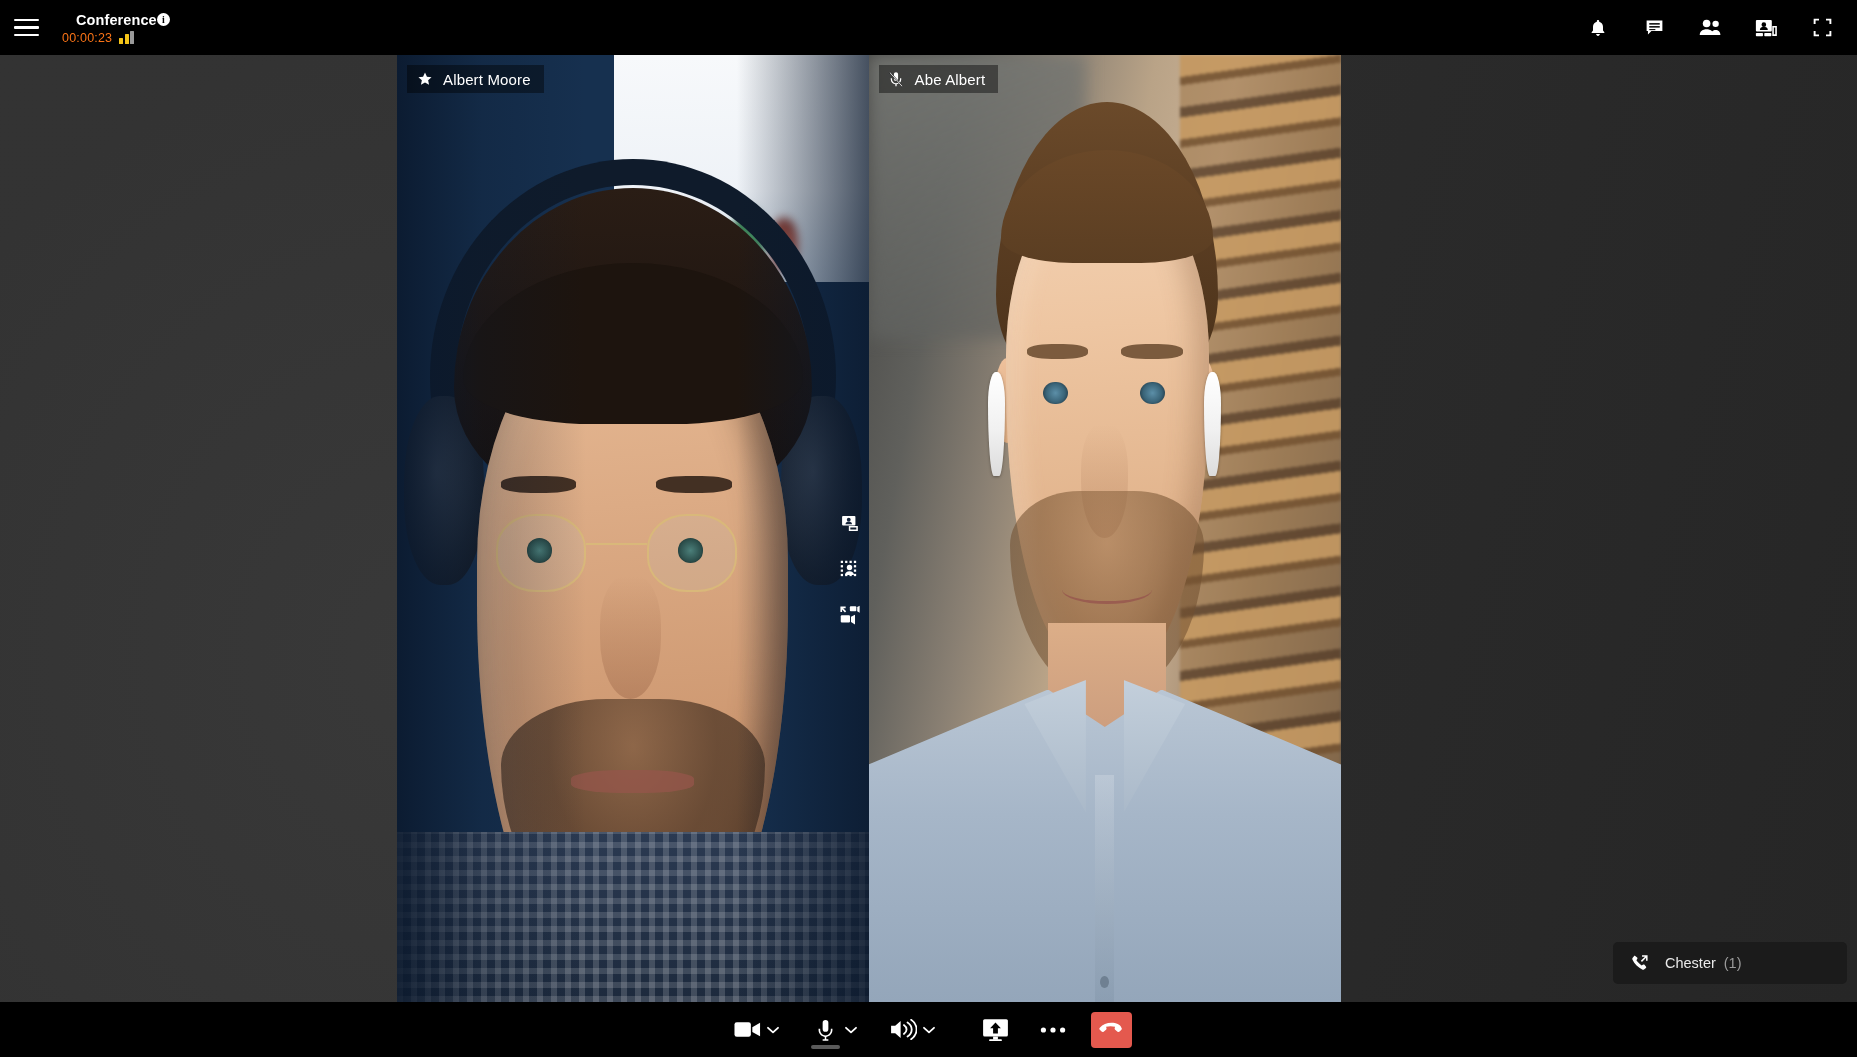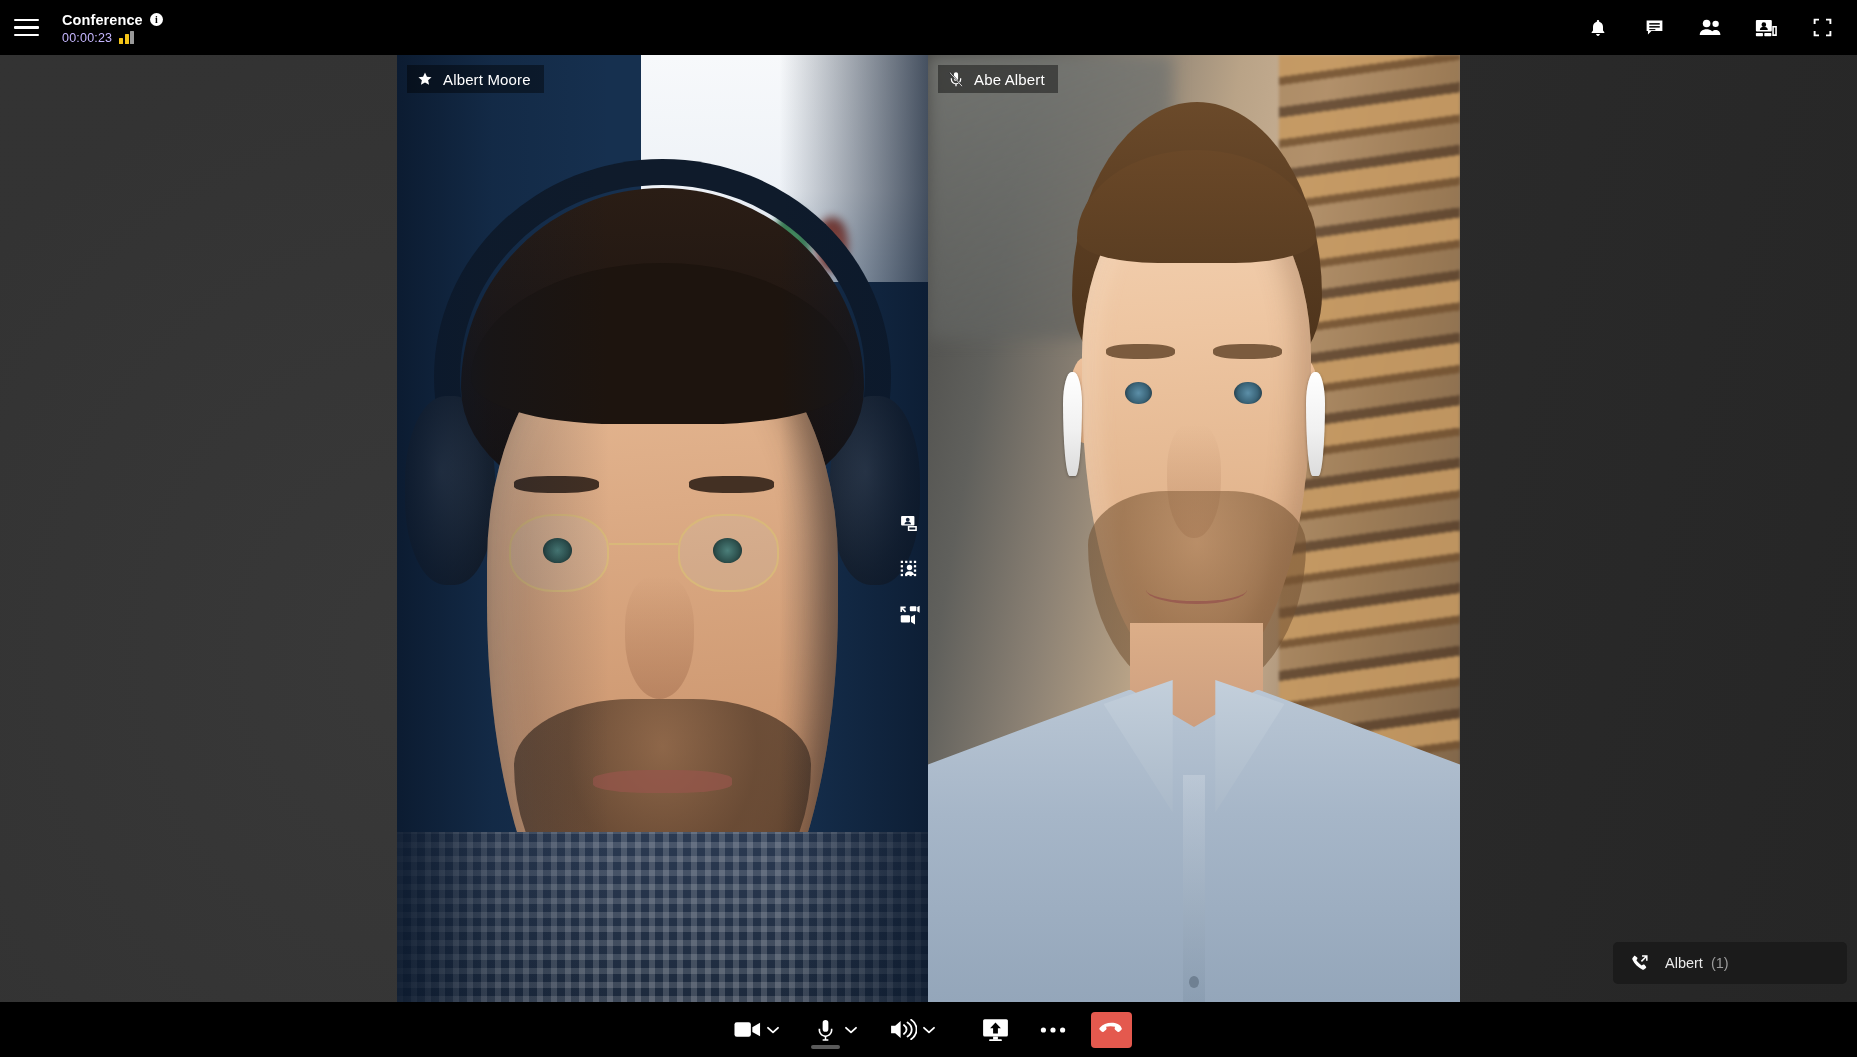--- a/index.html
+++ b/index.html
@@ -54,21 +54,21 @@
     display: flex;
     flex-direction: column;
     justify-content: center;
     gap: 3px;
     padding-top: 1px;
   }
 
   .title-row {
     display: flex;
     align-items: center;
-    gap: 7px;
+    margin-left: 14px;
   }
 
   .conf-title {
     color: #ffffff;
     font-size: 14.5px;
     font-weight: bold;
     letter-spacing: 0.1px;
   }
 
   .info-icon {
@@ -87,21 +87,21 @@
     flex: none;
   }
 
   .timer-row {
     display: flex;
     align-items: flex-end;
     gap: 7px;
   }
 
   .conf-timer {
-    color: #c4b5fd;
+    color: #f97316;
     font-size: 12.5px;
     letter-spacing: 0.2px;
   }
 
   .signal {
     display: flex;
     align-items: flex-end;
     gap: 1.5px;
     height: 13px;
     padding-bottom: 1px;
@@ -142,21 +142,21 @@
     width: 1500px; height: 1600px;
     border-radius: 50%;
     background: radial-gradient(ellipse at center, rgba(70,70,70,0.30) 0%, rgba(50,50,50,0.08) 55%, rgba(0,0,0,0) 72%);
     pointer-events: none;
   }
 
   .tiles {
     position: absolute;
     left: 397px;
     top: 0px;
-    width: 1063px;
+    width: 944px;
     height: 947px;
     display: flex;
   }
 
   .tile {
     position: relative;
     height: 947px;
     overflow: hidden;
   }
   .tile.left  { width: 531px; }
@@ -763,21 +763,21 @@
 
     </div>
 
     <div class="toast">
       <span class="toast-icon">
         <svg width="19" height="19" viewBox="0 0 24 24" fill="#fff">
           <path d="M6.6 2.5c-.5-.4-1.2-.3-1.6.2L3.2 5.1c-.4.5-.5 1.2-.2 1.8 1.3 2.8 3.1 5.4 5.3 7.6 2.2 2.2 4.8 4 7.6 5.3.6.3 1.3.2 1.8-.2l2.4-1.8c.5-.4.6-1.1.2-1.6l-2-2.6c-.4-.5-1.1-.6-1.6-.3l-2 1.2c-1.3-.9-2.5-1.9-3.6-3-1.1-1.1-2.1-2.3-3-3.6l1.2-2c.3-.5.2-1.2-.3-1.6z"></path>
           <path d="M15.2 1.6h7v7h-1.9V4.8l-5.2 5.2-1.4-1.4 5.2-5.2h-3.7z"></path>
         </svg>
       </span>
-      <span class="toast-label">Albert</span>
+      <span class="toast-label">Chester</span>
       <span class="toast-count">(1)</span>
     </div>
 
   </div>
 
   <div class="toolbar">
     <div class="tb-inner">
 
       <div class="tb-group">
         <span class="tb-ico">

